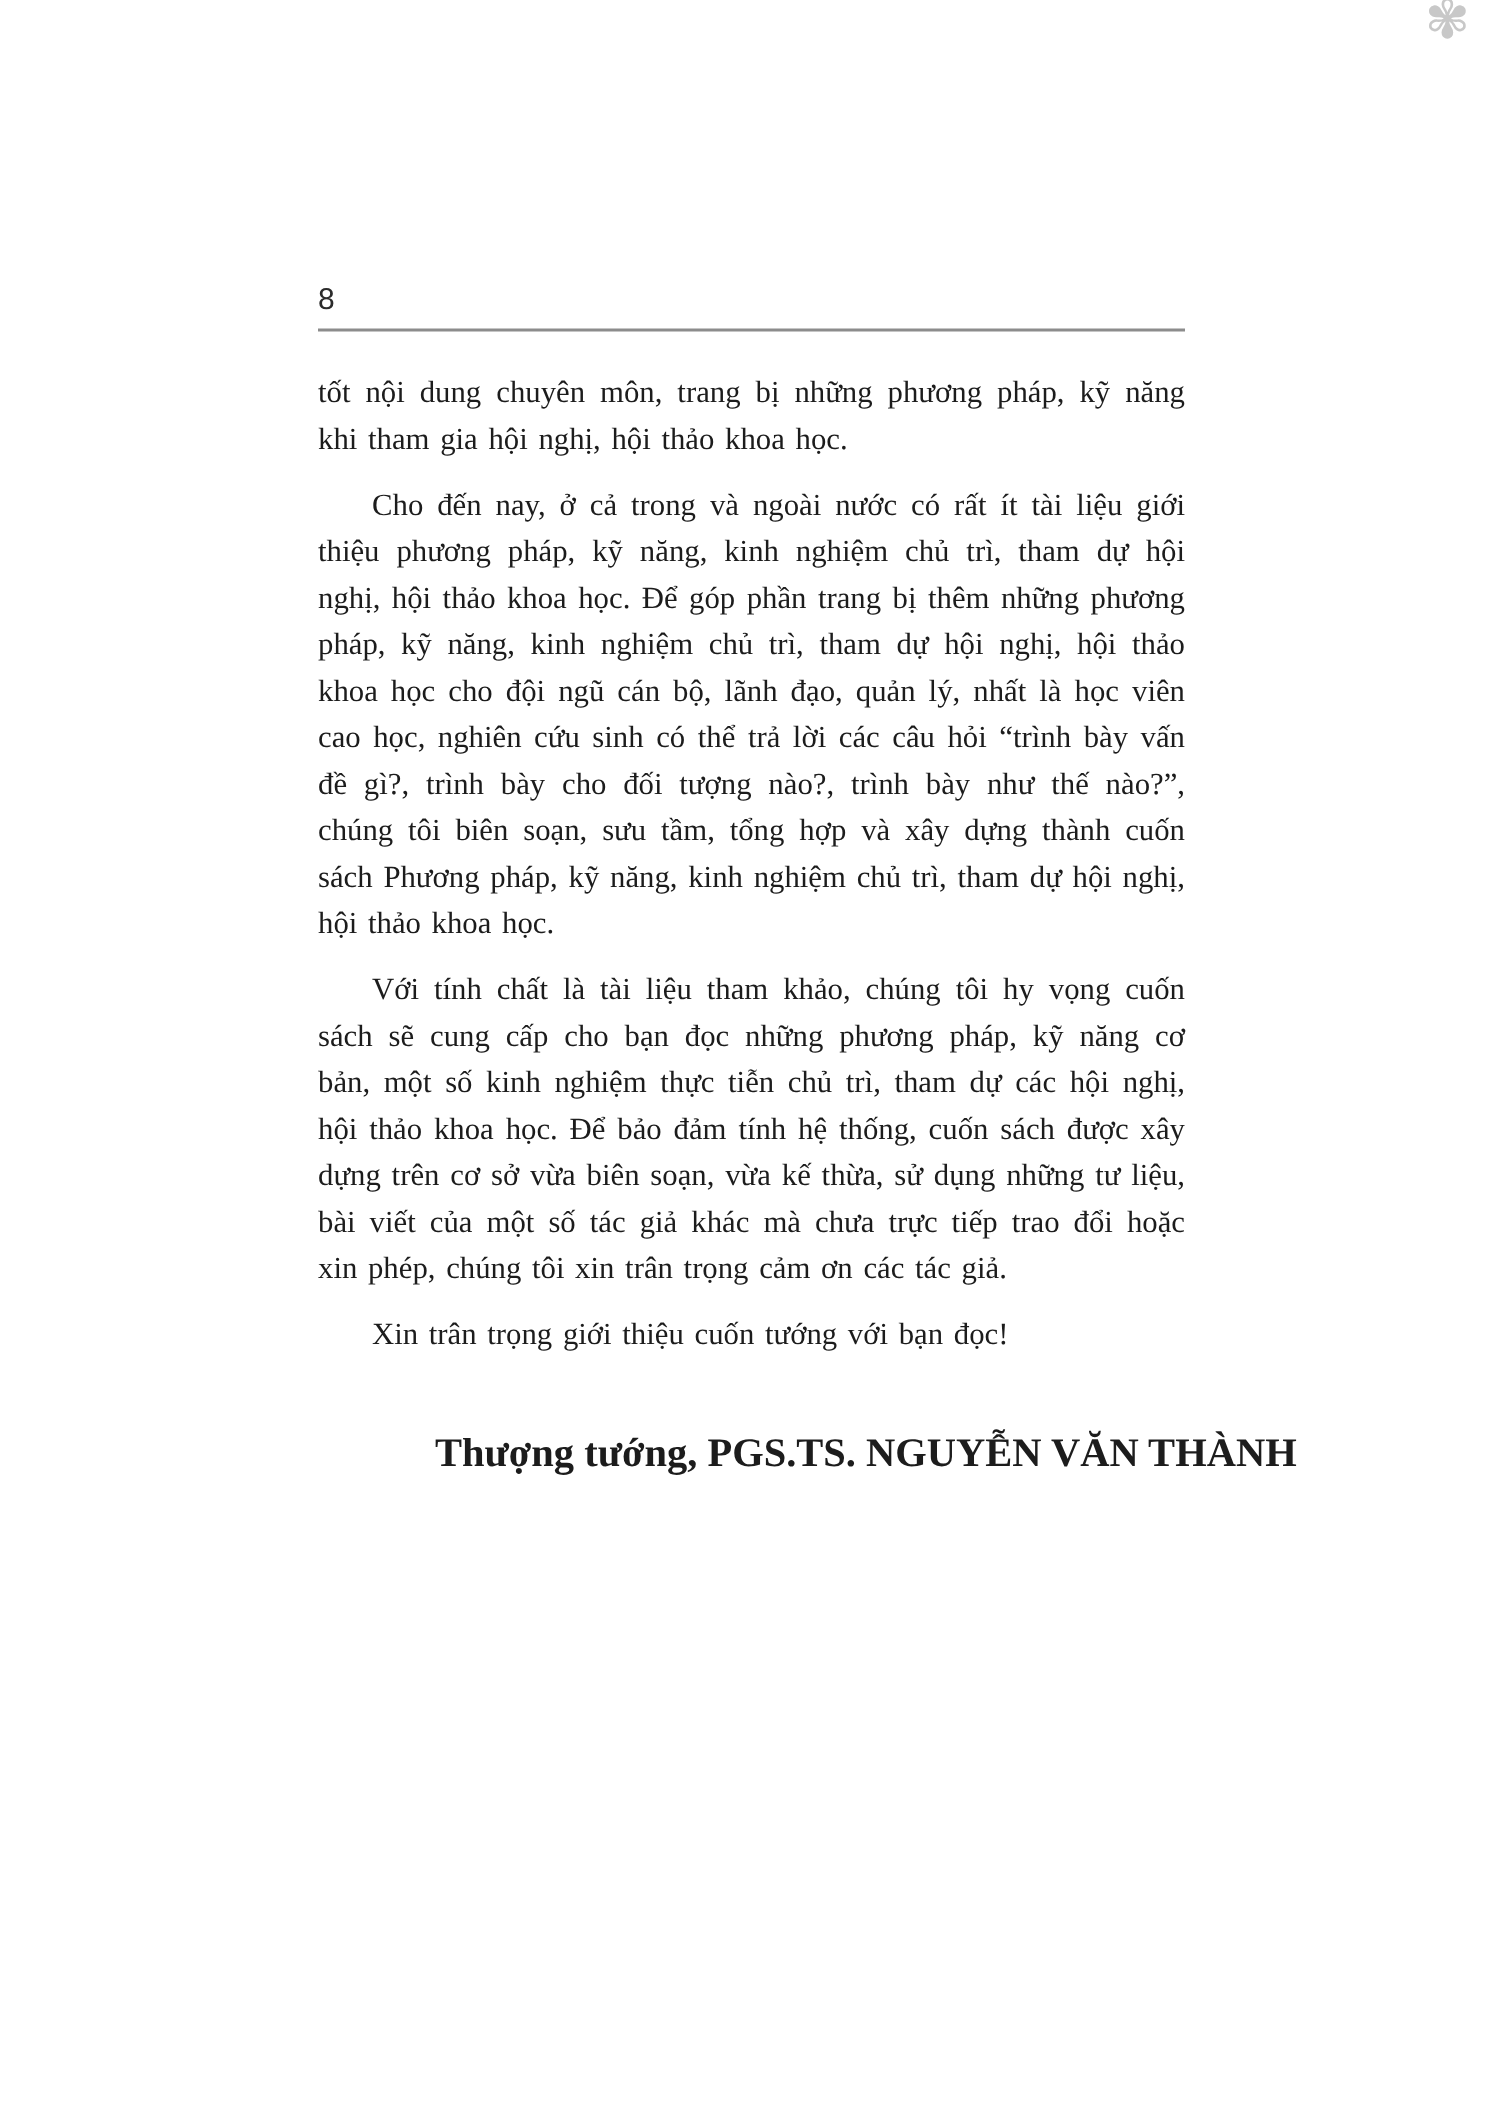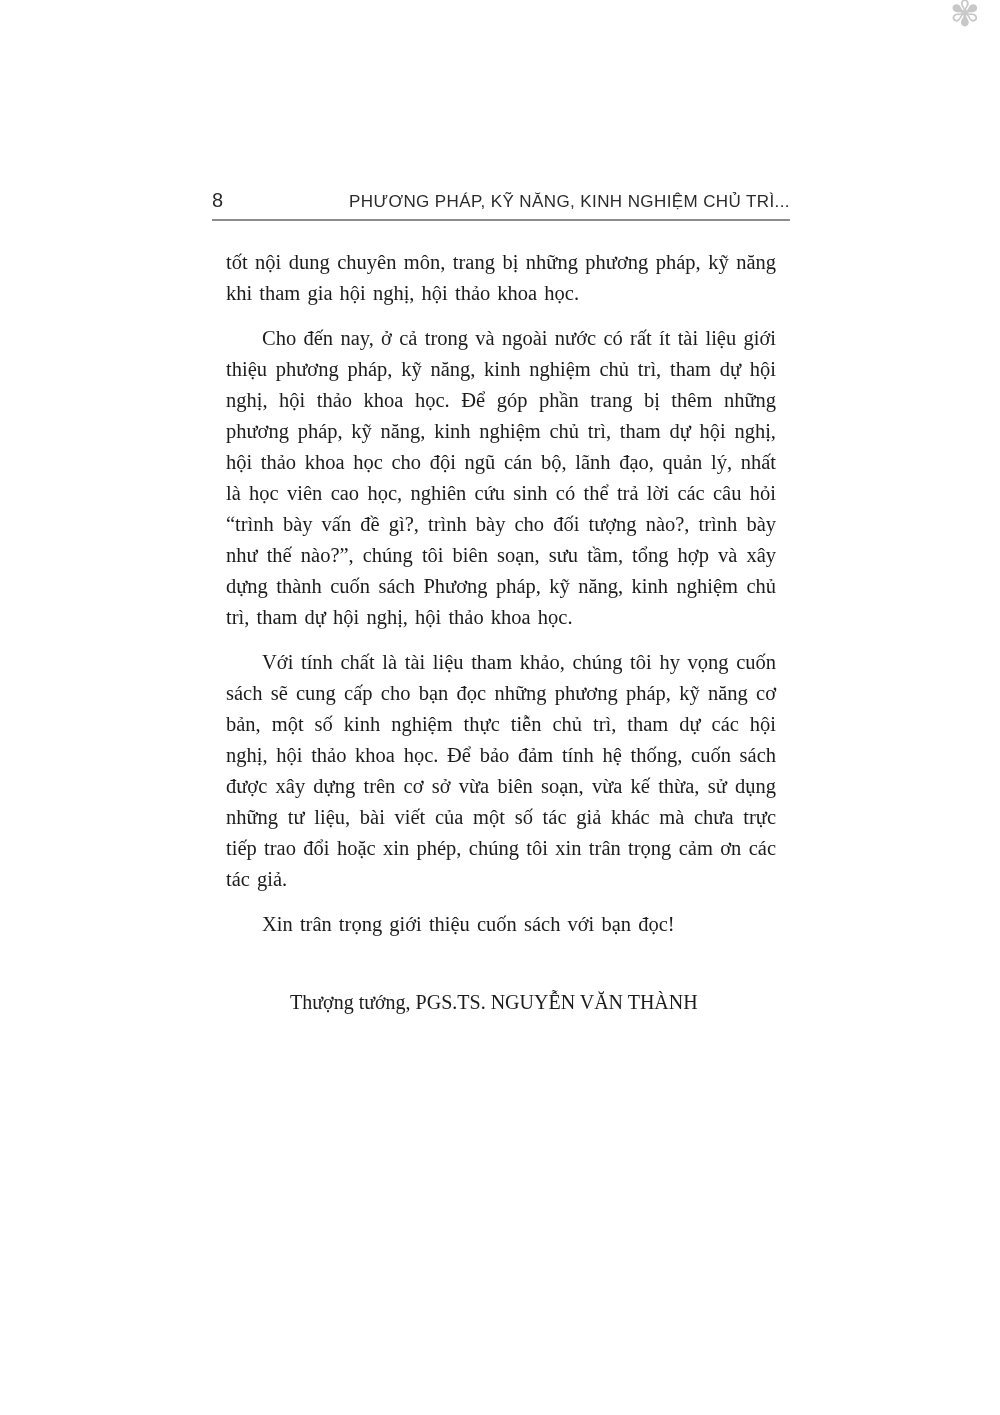--- a/index.html
+++ b/index.html
@@ -56,63 +56,62 @@
   }
   .body-text {
     margin-top: 26px;
     font-family: "Liberation Serif", serif;
     font-size: 20.5px;
     line-height: 31px;
     text-align: justify;
     word-spacing: 2px;
   }
   .body-text p {
-    margin: 14px;
+    margin: 0;
   }
   .body-text p.indented {
     text-indent: 36px;
     margin-top: 13px;
   }
   .book-title-italic {
   }
   .signature {
     margin-top: 47px;
     padding-left: 78px;
     text-align: left;
     font-family: "Liberation Serif", serif;
-    font-size: 20px;
-    font-weight: normal;
+    font-size: 27px;
+    font-weight: bold;
     line-height: 31px;
     white-space: nowrap;
   }
 </style>
 </head>
 <body>
 
 <div class="page">
 
   <div class="ornament">✾</div>
 
   <div class="content">
 
     <div class="header">
       <span class="page-number">8</span>
-      <span class="running-title">PHƯƠNG PHÁP, KỸ NĂNG, KINH NGHIỆM CHỦ TRÌ...</span>
     </div>
     <div class="header-rule"></div>
 
     <div class="body-text">
 
       <p>tốt nội dung chuyên môn, trang bị những phương pháp, kỹ năng khi tham gia hội nghị, hội thảo khoa học.</p>
 
       <p class="indented"><span>Cho đến nay, ở cả trong và ngoài nước có rất ít tài liệu giới thiệu phương pháp, kỹ năng, kinh nghiệm chủ trì, tham dự hội nghị, hội thảo khoa học. Để góp phần trang bị thêm những phương pháp, kỹ năng, kinh nghiệm chủ trì, tham dự hội nghị, hội thảo khoa học cho đội ngũ cán bộ, lãnh đạo, quản lý, nhất là học viên cao học, nghiên cứu sinh có thể trả lời các câu hỏi “trình bày vấn đề gì?, trình bày cho đối tượng nào?, trình bày như thế nào?”, chúng tôi biên soạn, sưu tầm, tổng hợp và xây dựng thành cuốn sách </span><span class="book-title-italic">Phương pháp, kỹ năng, kinh nghiệm chủ trì, tham dự hội nghị, hội thảo khoa học.</span></p>
 
       <p class="indented">Với tính chất là tài liệu tham khảo, chúng tôi hy vọng cuốn sách sẽ cung cấp cho bạn đọc những phương pháp, kỹ năng cơ bản, một số kinh nghiệm thực tiễn chủ trì, tham dự các hội nghị, hội thảo khoa học. Để bảo đảm tính hệ thống, cuốn sách được xây dựng trên cơ sở vừa biên soạn, vừa kế thừa, sử dụng những tư liệu, bài viết của một số tác giả khác mà chưa trực tiếp trao đổi hoặc xin phép, chúng tôi xin trân trọng cảm ơn các tác giả.</p>
 
-      <p class="indented">Xin trân trọng giới thiệu cuốn sách với bạn đọc!</p>
+      <p class="indented">Xin trân trọng giới thiệu cuốn tướng với bạn đọc!</p>
 
     </div>
 
     <div class="signature">Thượng tướng, PGS.TS. NGUYỄN VĂN THÀNH</div>
 
   </div>
 
 </div>
 
 </body></html>

